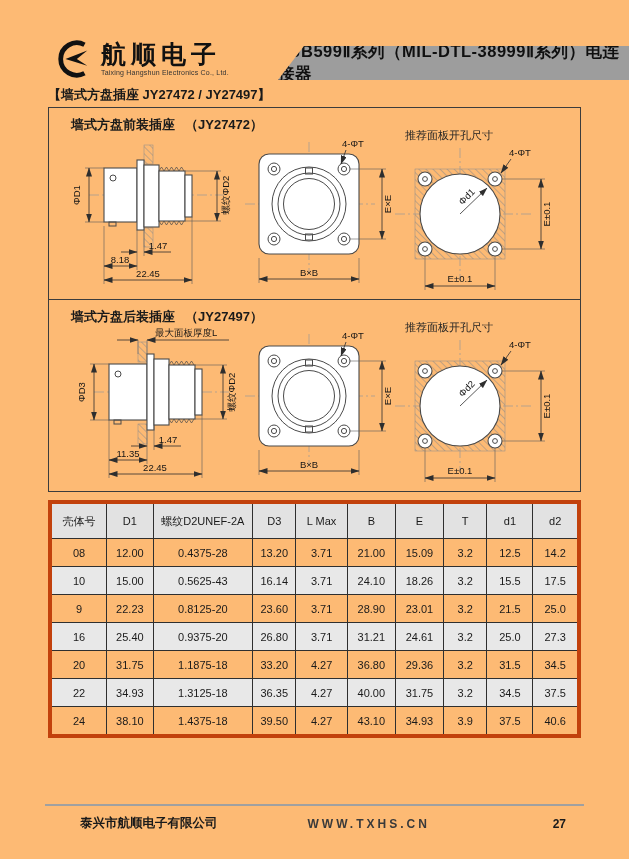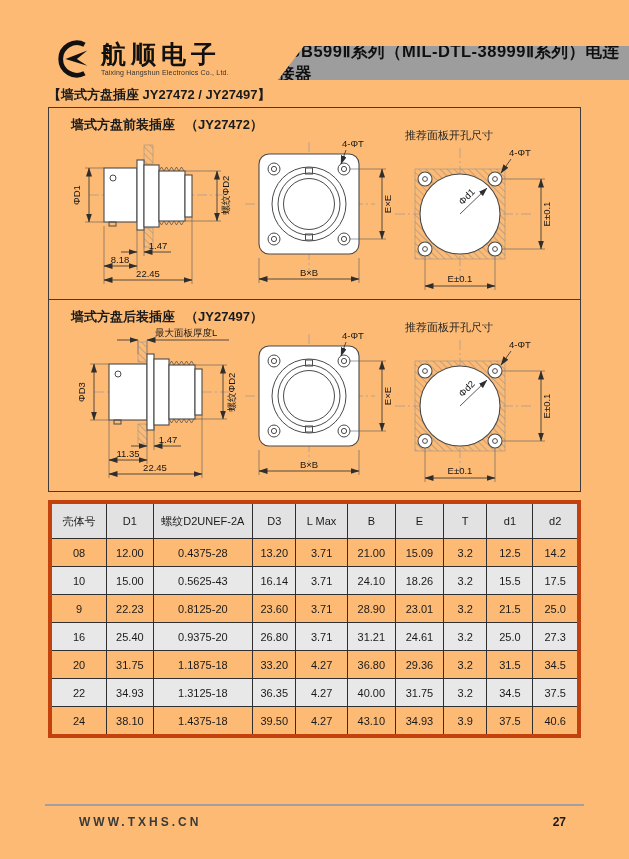--- a/index.html
+++ b/index.html
@@ -37,21 +37,21 @@
               border:4px solid #c2410c;font-size:11px;table-layout:fixed;padding-left:10px;}
   .spec-table th,.spec-table td{border:1.3px solid #2f2f2f;text-align:center;vertical-align:middle;
               padding:0 2px;font-weight:normal;overflow:hidden;white-space:nowrap;}
   .spec-table thead th{height:34px;background:#e2e2e2;}
   .spec-table tbody td{height:27px;}
   .spec-table tbody tr:nth-child(even){background:#e8e8e8;}
   
   .footer{position:absolute;left:45px;right:45px;top:804px;border-top:2px solid #a0a0a0;
           padding-top:9px;display:flex;align-items:center;}
   .footer .company{font-size:12.5px;font-weight:bold;margin-left:35px;}
-  .footer .website{font-size:12px;font-weight:bold;color:#3a3a3a;letter-spacing:3px;margin-left:34px;}
+  .footer .website{font-size:12px;font-weight:bold;color:#3a3a3a;letter-spacing:3px;margin-left:90px;}
   .footer .pagenum{margin-left:auto;margin-right:18px;font-size:12px;font-weight:bold;}
 </style>
 </head>
 <body>
 
 <div class="page">
 
   <svg width="0" height="0" style="position:absolute">
     <defs>
       <marker id="arr" markerWidth="9" markerHeight="6" refX="8.5" refY="3" orient="auto" markerUnits="userSpaceOnUse">
@@ -414,17 +414,18 @@
           <td>43.10</td>
           <td>34.93</td>
           <td>3.9</td>
           <td>37.5</td>
           <td>40.6</td>
       </tr>
     </tbody>
   </table>
 
   <div class="footer">
+    <span class="company">泰兴市航顺电子有限公司</span>
     <span class="website">WWW.TXHS.CN</span>
     <span class="pagenum">27</span>
   </div>
 
 </div>
 
 </body></html>

